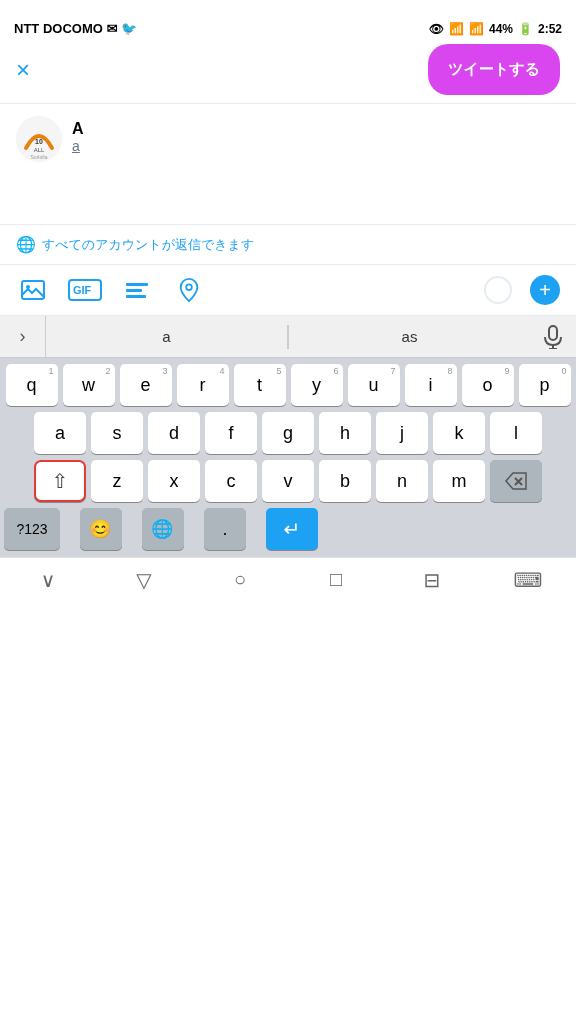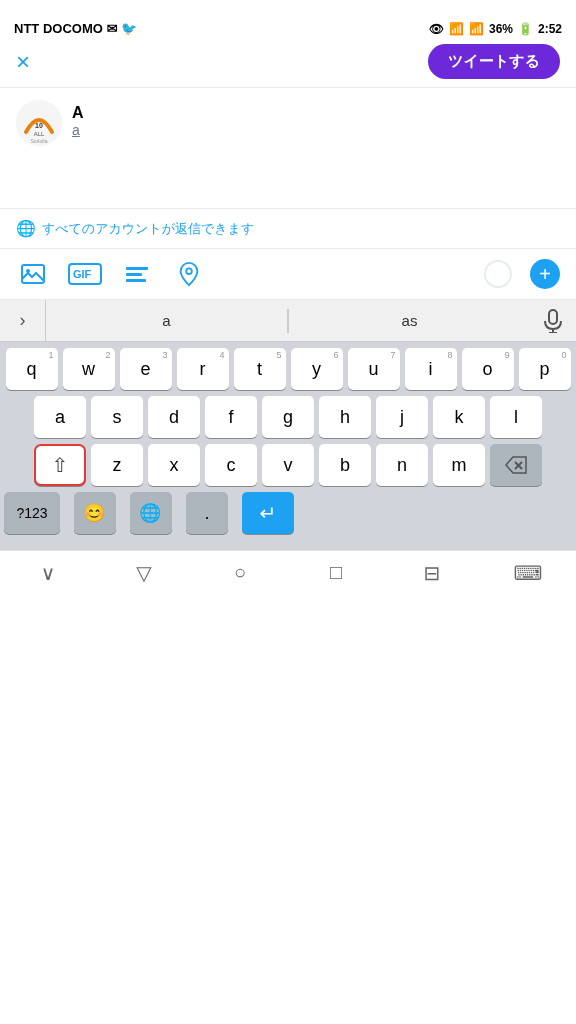--- a/index.html
+++ b/index.html
@@ -36,25 +36,25 @@
     }
     .close-btn {
       font-size: 24px;
       color: #1da1f2;
       cursor: pointer;
       background: none;
       border: none;
       line-height: 1;
     }
     .tweet-btn {
-      background: #6d28d9;
+      background: #d946ef;
       color: #fff;
       border: none;
       border-radius: 20px;
-      padding: 8px 20px;
+      padding: 16px 20px;
       font-size: 15px;
       font-weight: bold;
       cursor: pointer;
     }
 
     
     .tweet-body {
       display: flex;
       padding: 12px 16px;
       gap: 10px;
@@ -245,22 +245,22 @@
       color: #444;
     }
     .key-backspace {
       background: #adb5bd;
       font-size: 20px;
     }
 
     
     .key-row-bottom {
       display: flex;
-      gap: 14px;
-      margin-bottom: 12px;
+      gap: 20px;
+      margin-bottom: 3px;
       align-items: flex-start;
     }
     .key-symbols {
       background: #adb5bd;
       border-radius: 5px;
       height: 42px;
       width: 56px;
       display: flex;
       align-items: center;
       justify-content: center;
@@ -357,21 +357,21 @@
 <div class="status-bar">
   <div class="status-left">
     <span>NTT DOCOMO</span>
     <span>✉</span>
     <span>🐦</span>
   </div>
   <div class="status-right">
     <span>👁</span>
     <span>📶</span>
     <span>📶</span>
-    <span>36%</span>
+    <span>44%</span>
     <span>🔋</span>
     <span>2:52</span>
   </div>
 </div>
 
 <div class="tweet-header">
   <button class="close-btn">×</button>
   <button class="tweet-btn">ツイートする</button>
 </div>
 

